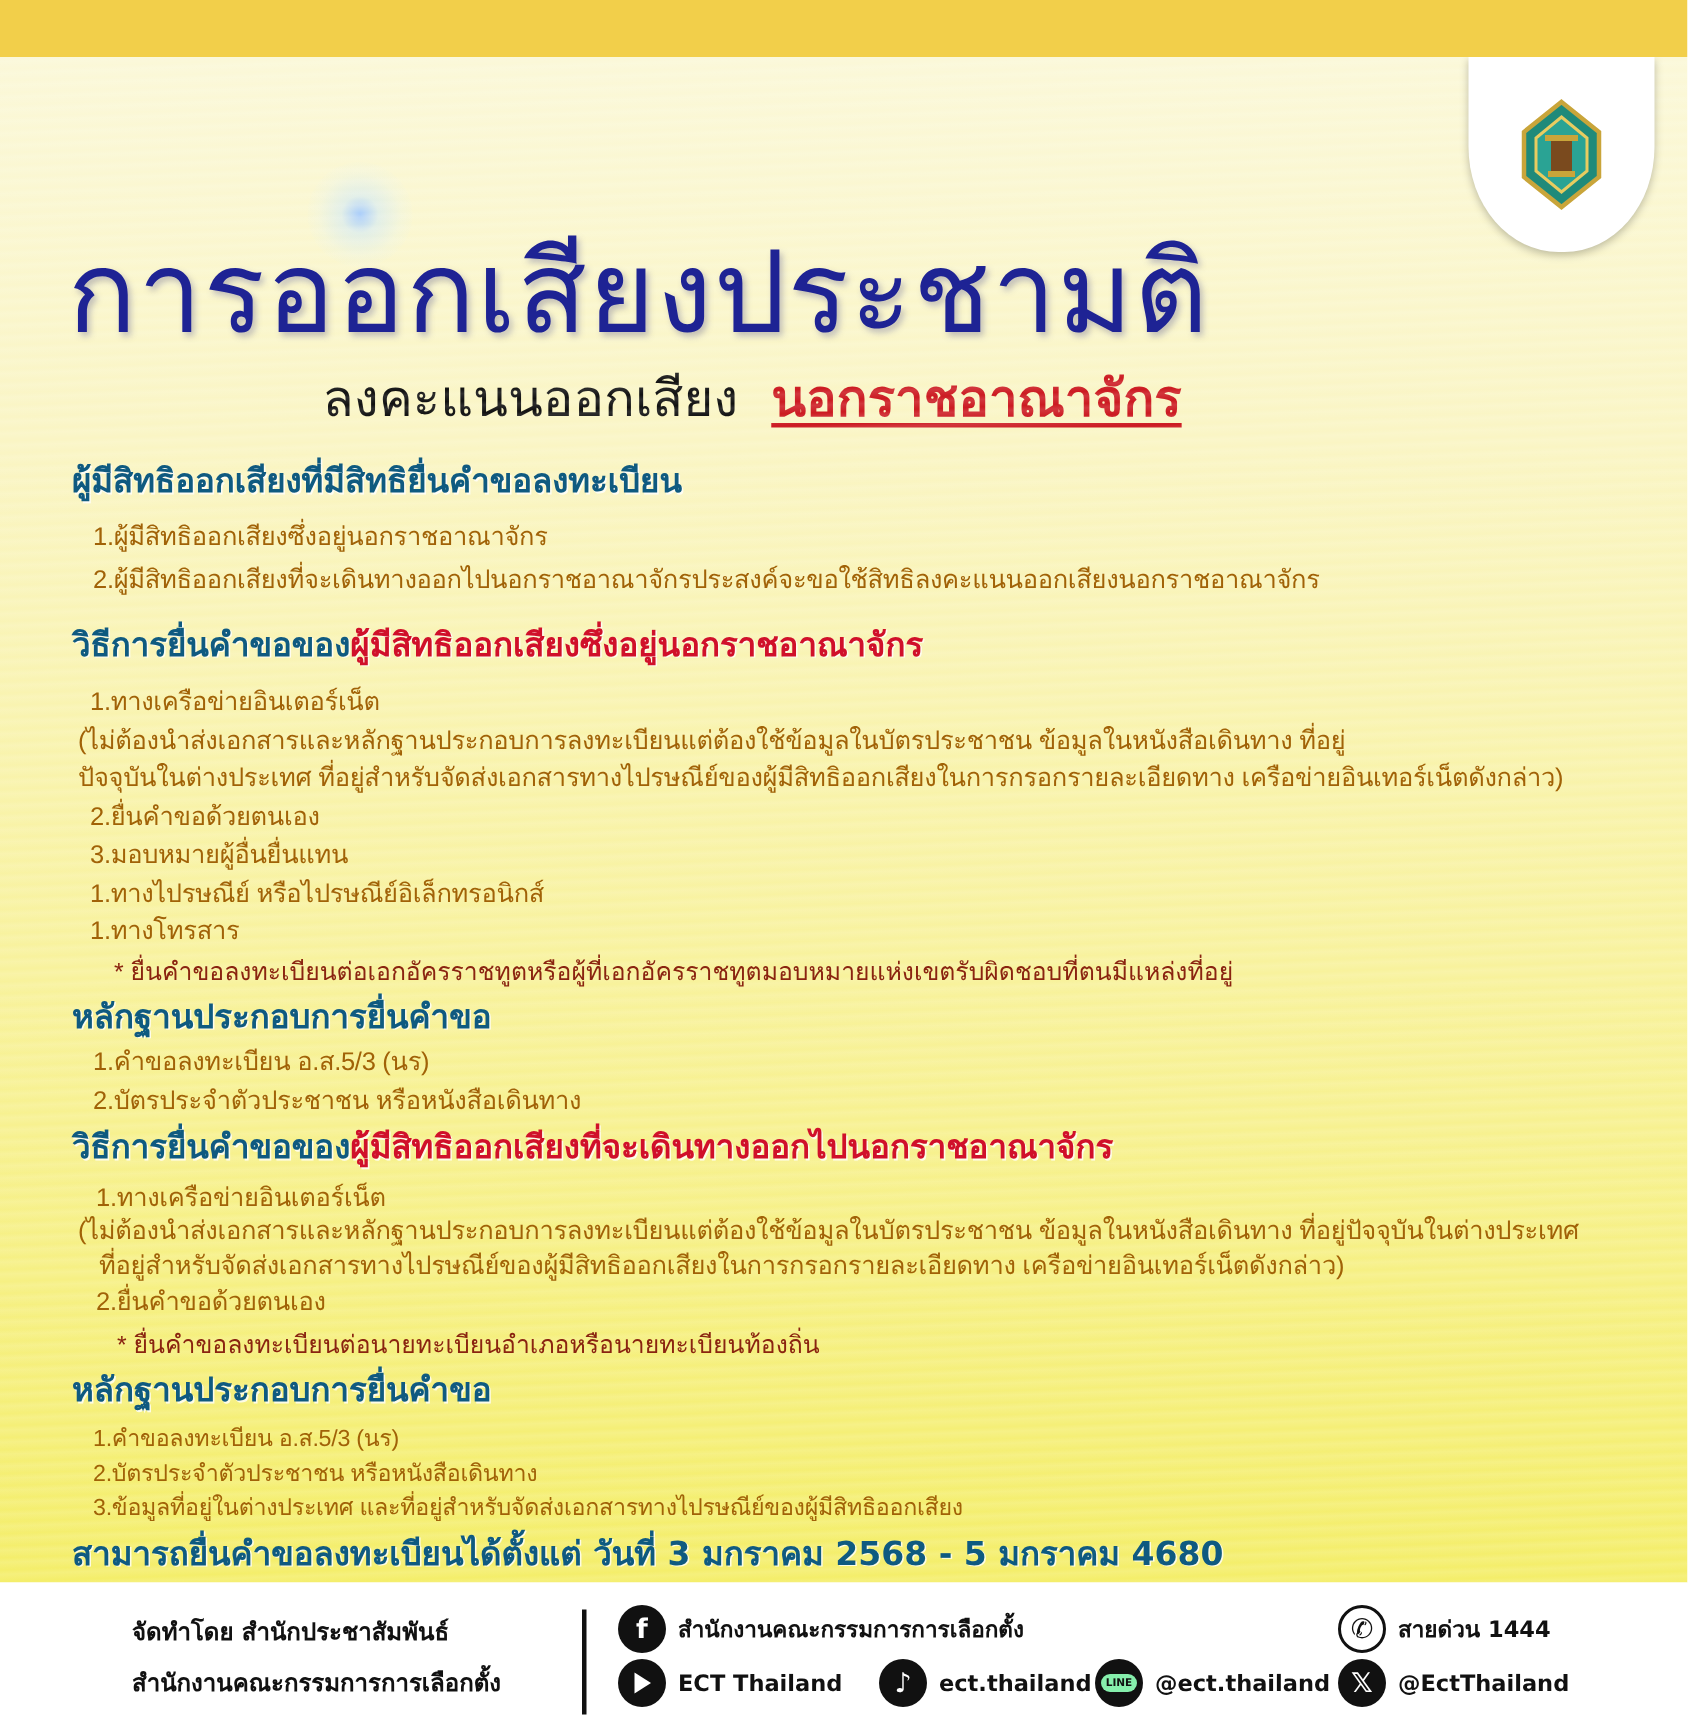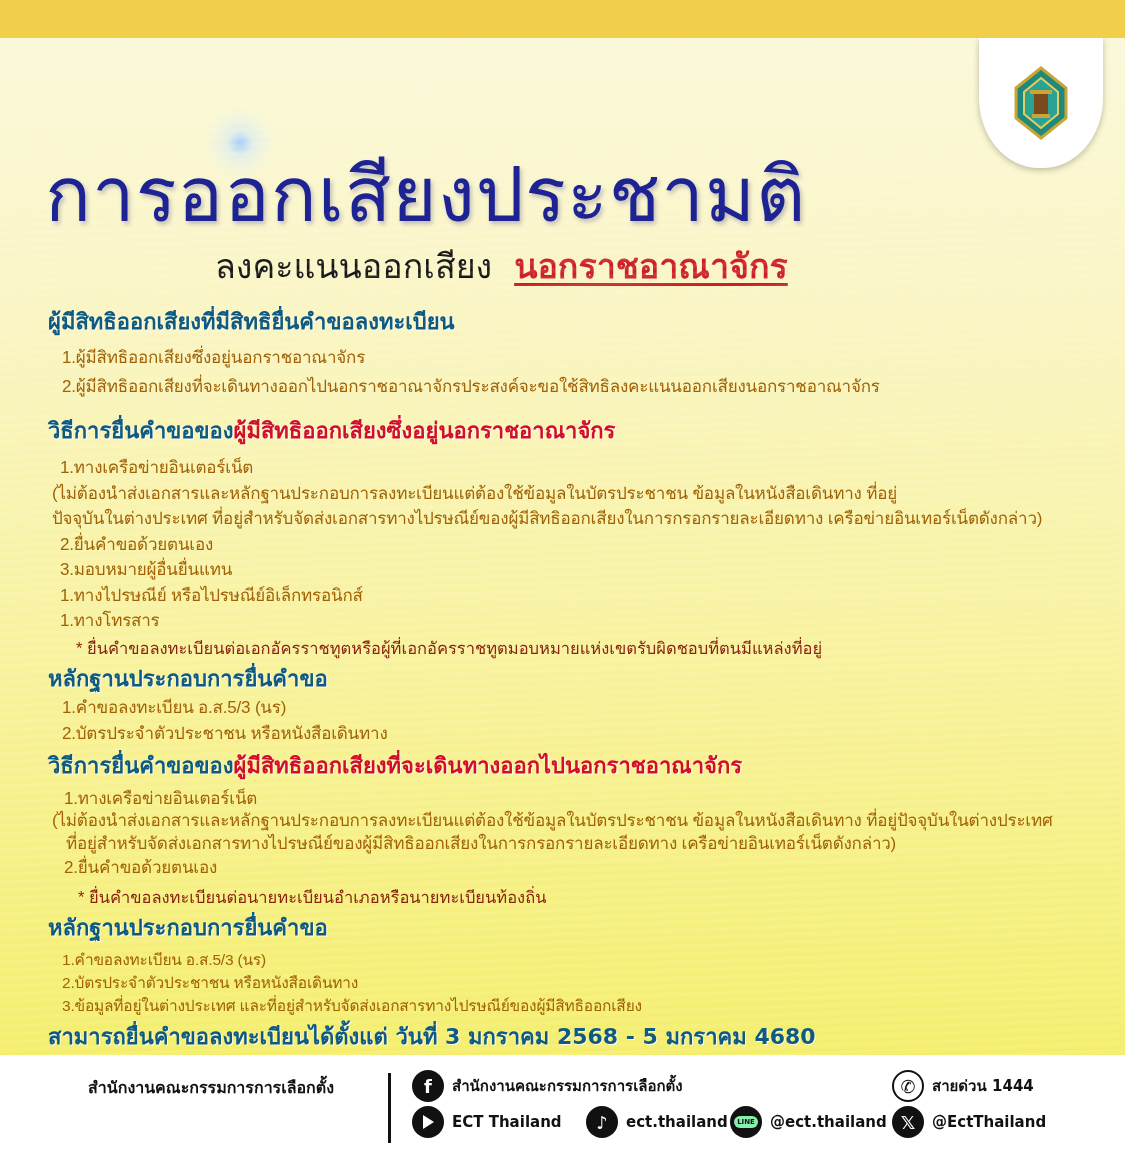--- a/index.html
+++ b/index.html
@@ -166,20 +166,21 @@
   <div class="h-teal" style="top:913px;">หลักฐานประกอบการยื่นคำขอ</div>
   <div class="item small" style="left:62px; top:948px;">1.คำขอลงทะเบียน อ.ส.5/3 (นร)</div>
   <div class="item small" style="left:62px; top:971px;">2.บัตรประจำตัวประชาชน หรือหนังสือเดินทาง</div>
   <div class="item small" style="left:62px; top:994px;">3.ข้อมูลที่อยู่ในต่างประเทศ และที่อยู่สำหรับจัดส่งเอกสารทางไปรษณีย์ของผู้มีสิทธิออกเสียง</div>
 
   <div class="deadline" style="top:1022px;">สามารถยื่นคำขอลงทะเบียนได้ตั้งแต่ วันที่ 3 มกราคม 2568 - 5 มกราคม 4680</div>
 </div>
 
 <div class="footer">
   <div class="credit">
+    <div>จัดทำโดย สำนักประชาสัมพันธ์</div>
     <div>สำนักงานคณะกรรมการการเลือกตั้ง</div>
   </div>
   <div class="divider"></div>
 
   <div class="social" style="left:412px; top:15px;">
     <span class="sicon">f</span>
     <span>สำนักงานคณะกรรมการการเลือกตั้ง</span>
   </div>
   <div class="social" style="left:892px; top:15px;">
     <span class="sicon outline">✆</span>

